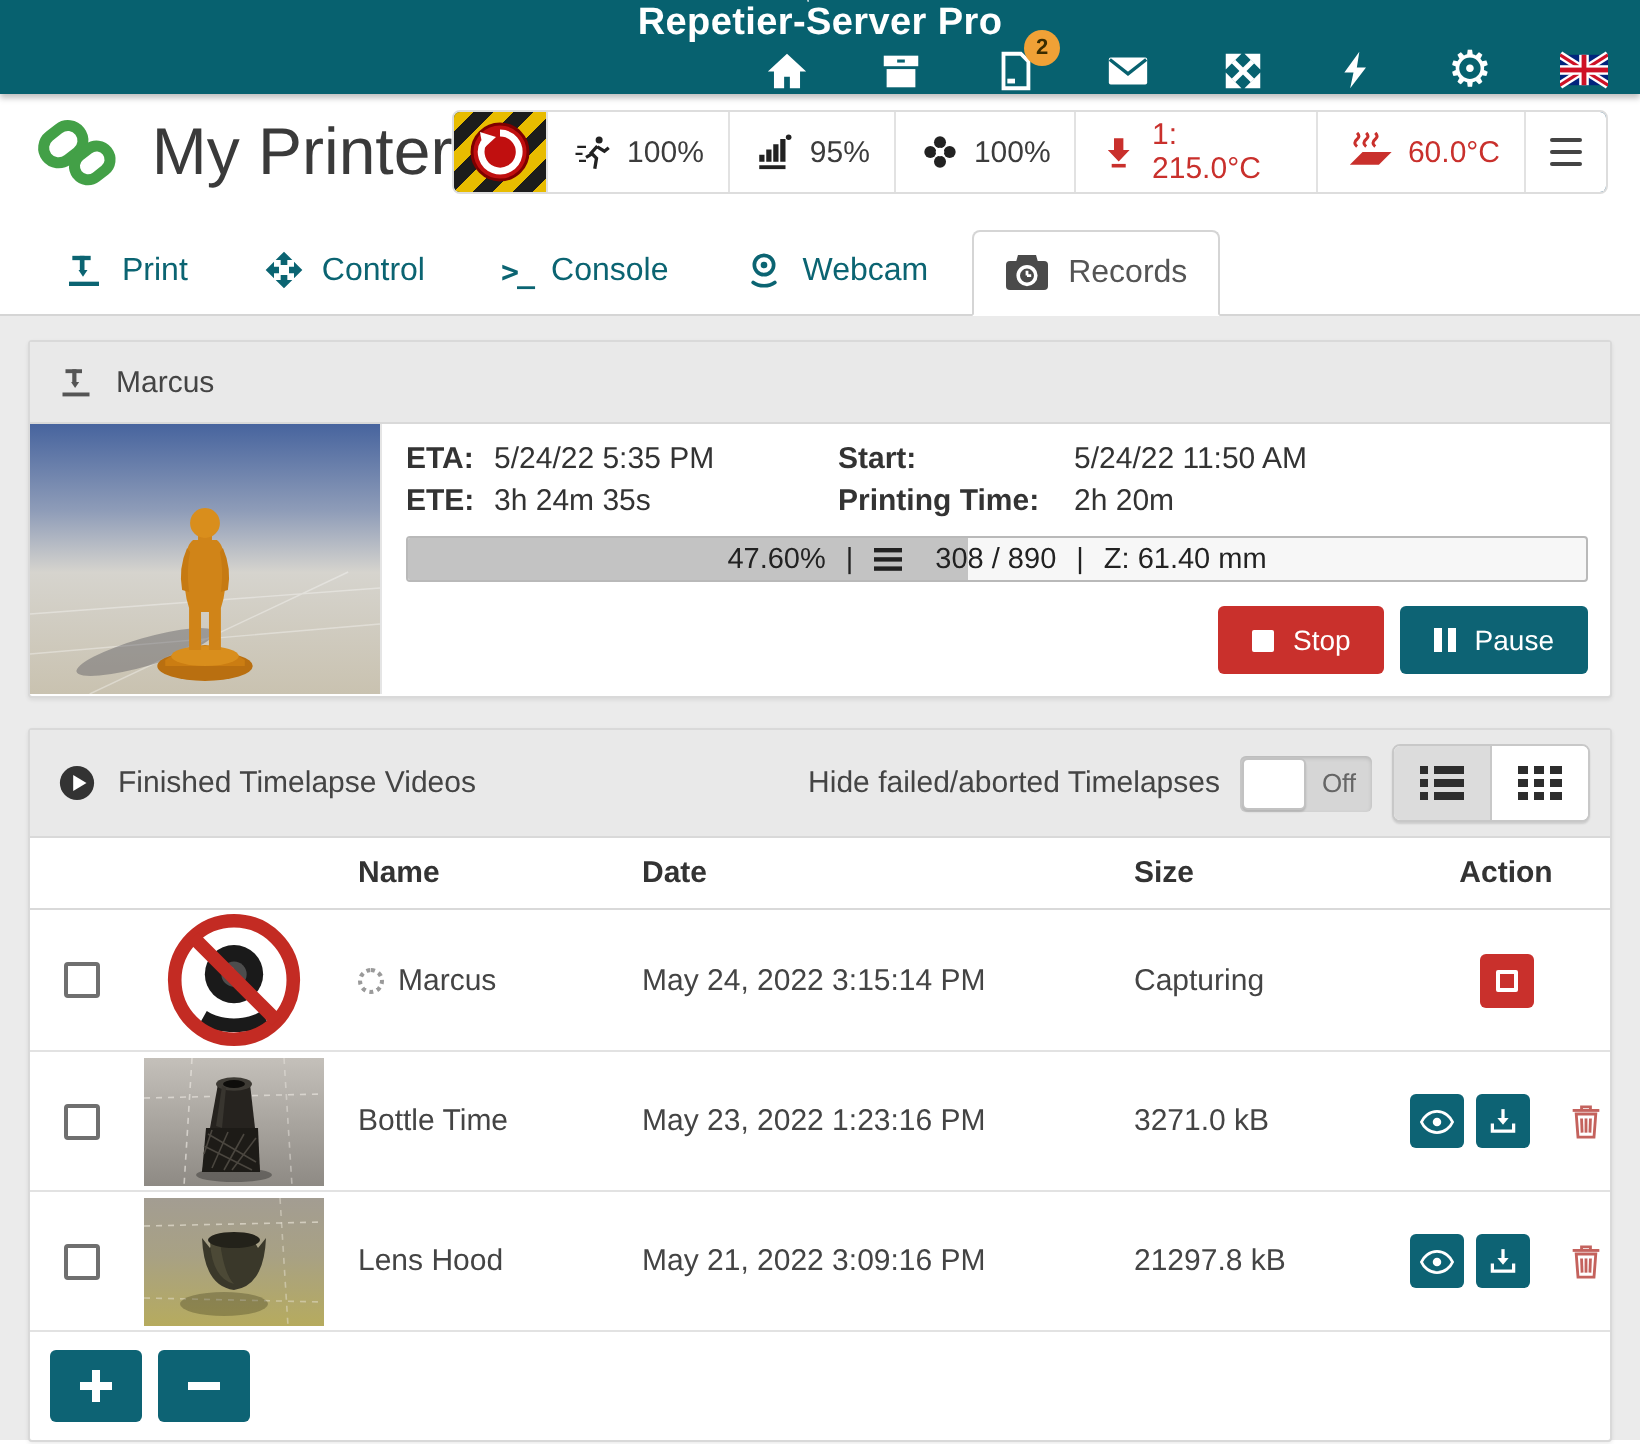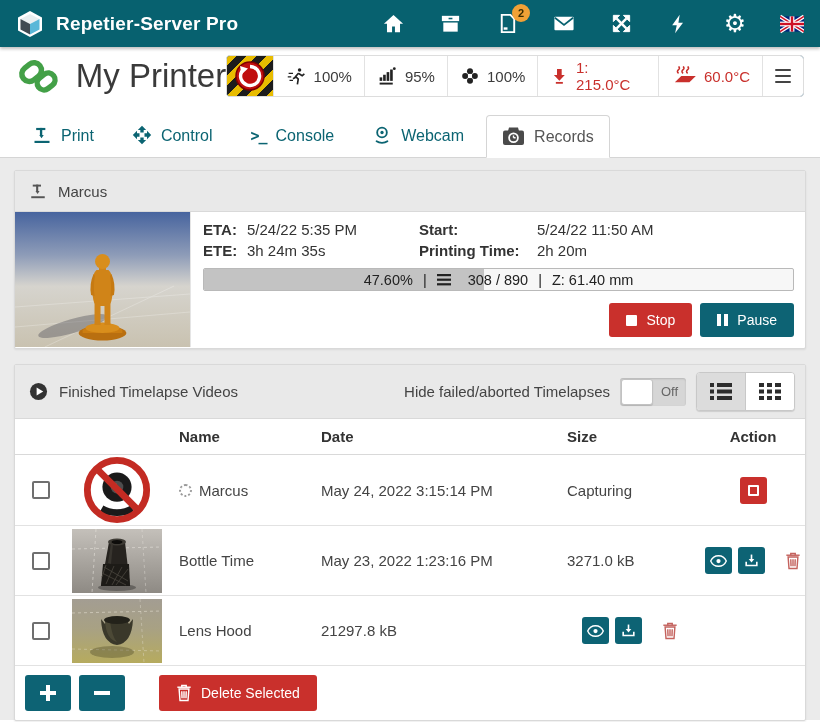--- a/index.html
+++ b/index.html
@@ -1,21 +1,21 @@
 <!DOCTYPE html>
 <html><head>
 <meta charset="utf-8">
 <style>
   * { box-sizing: border-box; margin: 0; padding: 0; }
   html,body { width:820px; height:722px; overflow:hidden; }
   body { font-family:"Liberation Sans","DejaVu Sans",sans-serif; background:#ffffff; color:#3d3d3d; }
 
   
   .navbar { height:47px; background:#07616F; display:flex; align-items:center; padding:0 16px;
-            box-shadow:0 2px 3px rgba(0,0,0,.25); position:relative; z-index:5; }
+            box-shadow:0 2px 3px rgba(0,0,0,.25); position:relative; z-index:5;flex-direction:column; }
   .nav-logo { width:28px; height:28px; margin-right:12px; }
   .nav-title { color:#fff; font-size:19px; font-weight:700; letter-spacing:.2px; }
   .nav-icons { margin-left:auto; display:flex; align-items:center; gap:33px; }
   .nav-icon { position:relative; width:24px; height:24px; display:flex; align-items:center; justify-content:center; cursor:pointer; }
   .nav-badge { position:absolute; top:-8px; right:-11px; background:#F0A136; color:#3a2c00;
                border-radius:50%; width:18px; height:18px; font-size:11px; font-weight:700;
                display:flex; align-items:center; justify-content:center; }
   .gear-glyph { color:#fff; font-size:25px; line-height:1; }
 
   
@@ -527,20 +527,21 @@
             <line x1="68" y1="0" x2="72" y2="64" stroke="#e5e0d2" stroke-width="0.8" stroke-dasharray="3 3" opacity="0.5"></line>
             <ellipse cx="40" cy="53" rx="22" ry="6" fill="rgba(50,48,20,0.3)"></ellipse>
             <path d="M29 20 Q30 44 45 46 Q60 44 61 20 L57 25 L53 18 L49 24 L45 18 L41 24 L37 18 L33 25 Z" fill="#3A382A"></path>
             <path d="M33 22 Q34 40 45 43 Q40 38 38 22 Z" fill="#4C4936"></path>
             <ellipse cx="45" cy="21" rx="13" ry="4" fill="#23221A"></ellipse>
           </svg>
         </div>
         <div class="col-name">
             <span>Lens Hood</span>
           </div>
+        <div class="col-date">May 21, 2022 3:09:16 PM</div>
         <div class="col-size">21297.8 kB</div>
         <div class="col-action">
           <button class="icon-btn teal">
             <svg width="17" height="14" viewBox="0 0 24 18">
               <path d="M12 1.5 C6.5 1.5 2.5 5.5 1 9 c1.5 3.5 5.5 7.5 11 7.5 S21.5 12.5 23 9 C21.5 5.5 17.5 1.5 12 1.5 Z" fill="none" stroke="#fff" stroke-width="2"></path>
               <circle cx="12" cy="9" r="3" fill="#fff"></circle>
             </svg>
           </button>
           <button class="icon-btn teal">
             <svg width="15" height="15" viewBox="0 0 24 24" fill="none" stroke="#fff">
@@ -567,27 +568,16 @@
           <svg width="18" height="18" viewBox="0 0 18 18" fill="#fff">
             <rect x="7" y="1" width="4" height="16"></rect>
               <rect x="1" y="7" width="16" height="4"></rect>
           </svg>
         </button>
         <button class="sq-btn">
           <svg width="18" height="18" viewBox="0 0 18 18" fill="#fff">
             <rect x="1" y="7" width="16" height="4"></rect>
           </svg>
         </button>
-        <button class="btn btn-red delete-btn">
-          <svg width="16" height="18" viewBox="0 0 18 20" fill="none" stroke="#fff" stroke-width="1.6">
-            <path d="M3.5 5.5 h11 l-1 13 h-9 z"></path>
-              <line x1="1.5" y1="3.5" x2="16.5" y2="3.5"></line>
-            <path d="M6.5 3.5 v-2 h5 v2"></path>
-              <line x1="6.5" y1="8" x2="6.8" y2="16"></line>
-            <line x1="9" y1="8" x2="9" y2="16"></line>
-              <line x1="11.5" y1="8" x2="11.2" y2="16"></line>
-          </svg>
-          <span>Delete Selected</span>
-        </button>
       </div>
     </div>
   </section>
 </div>
 
 </body></html>

